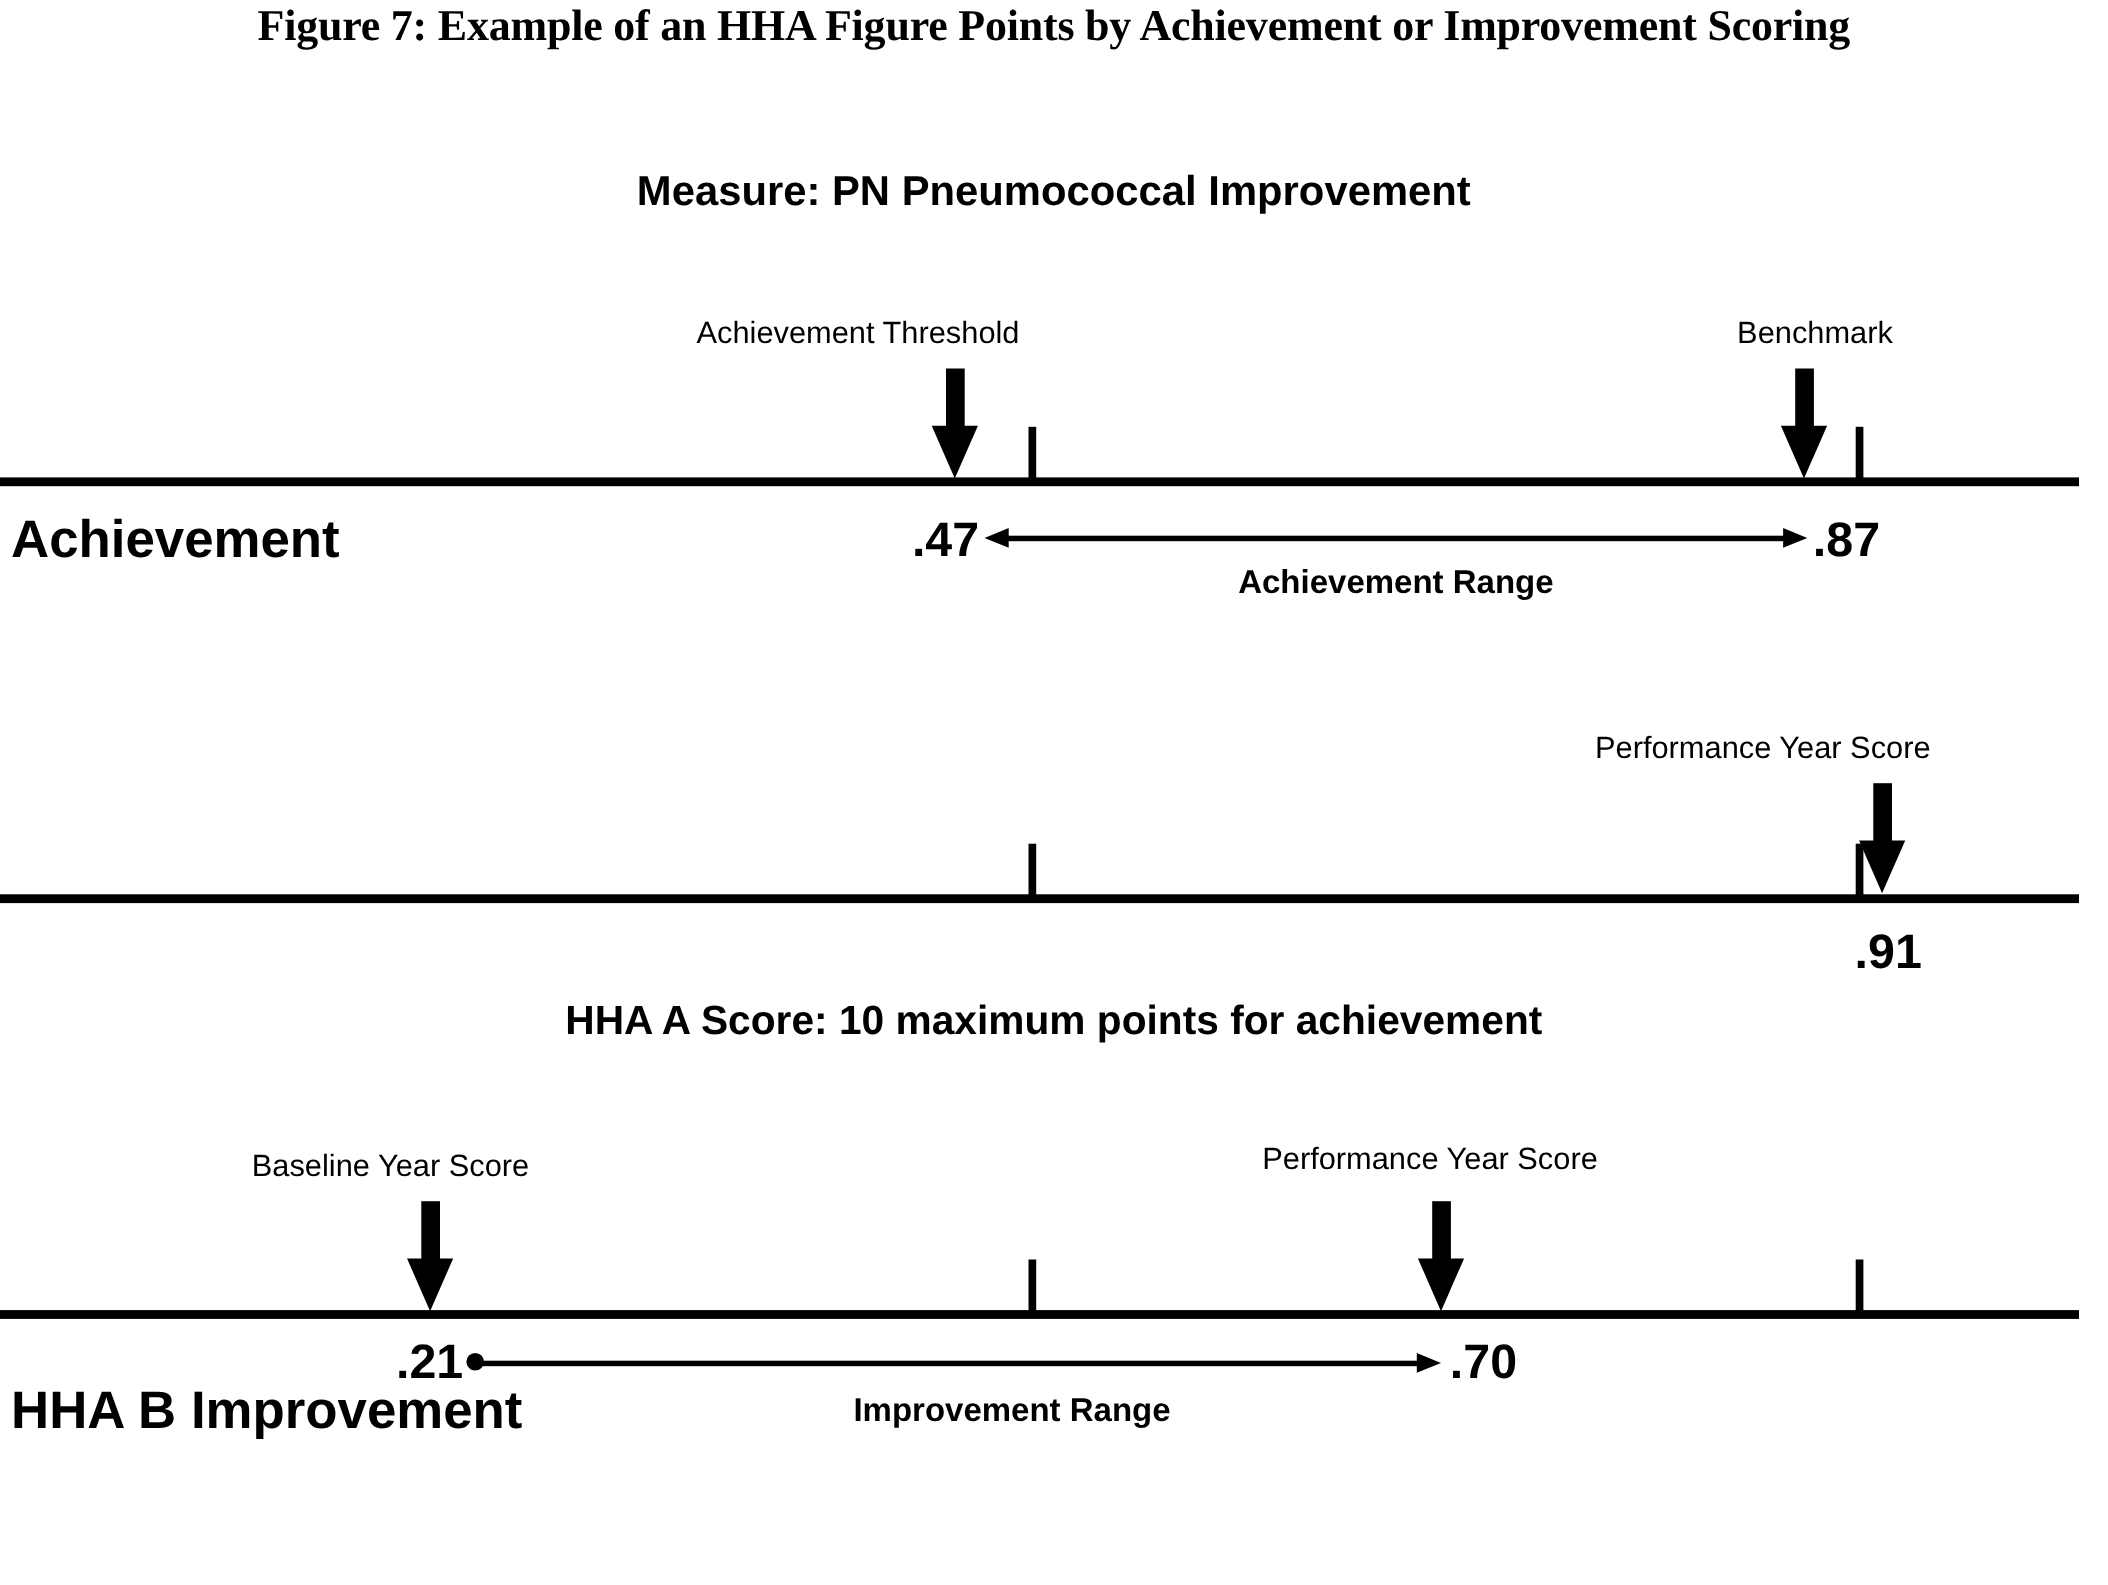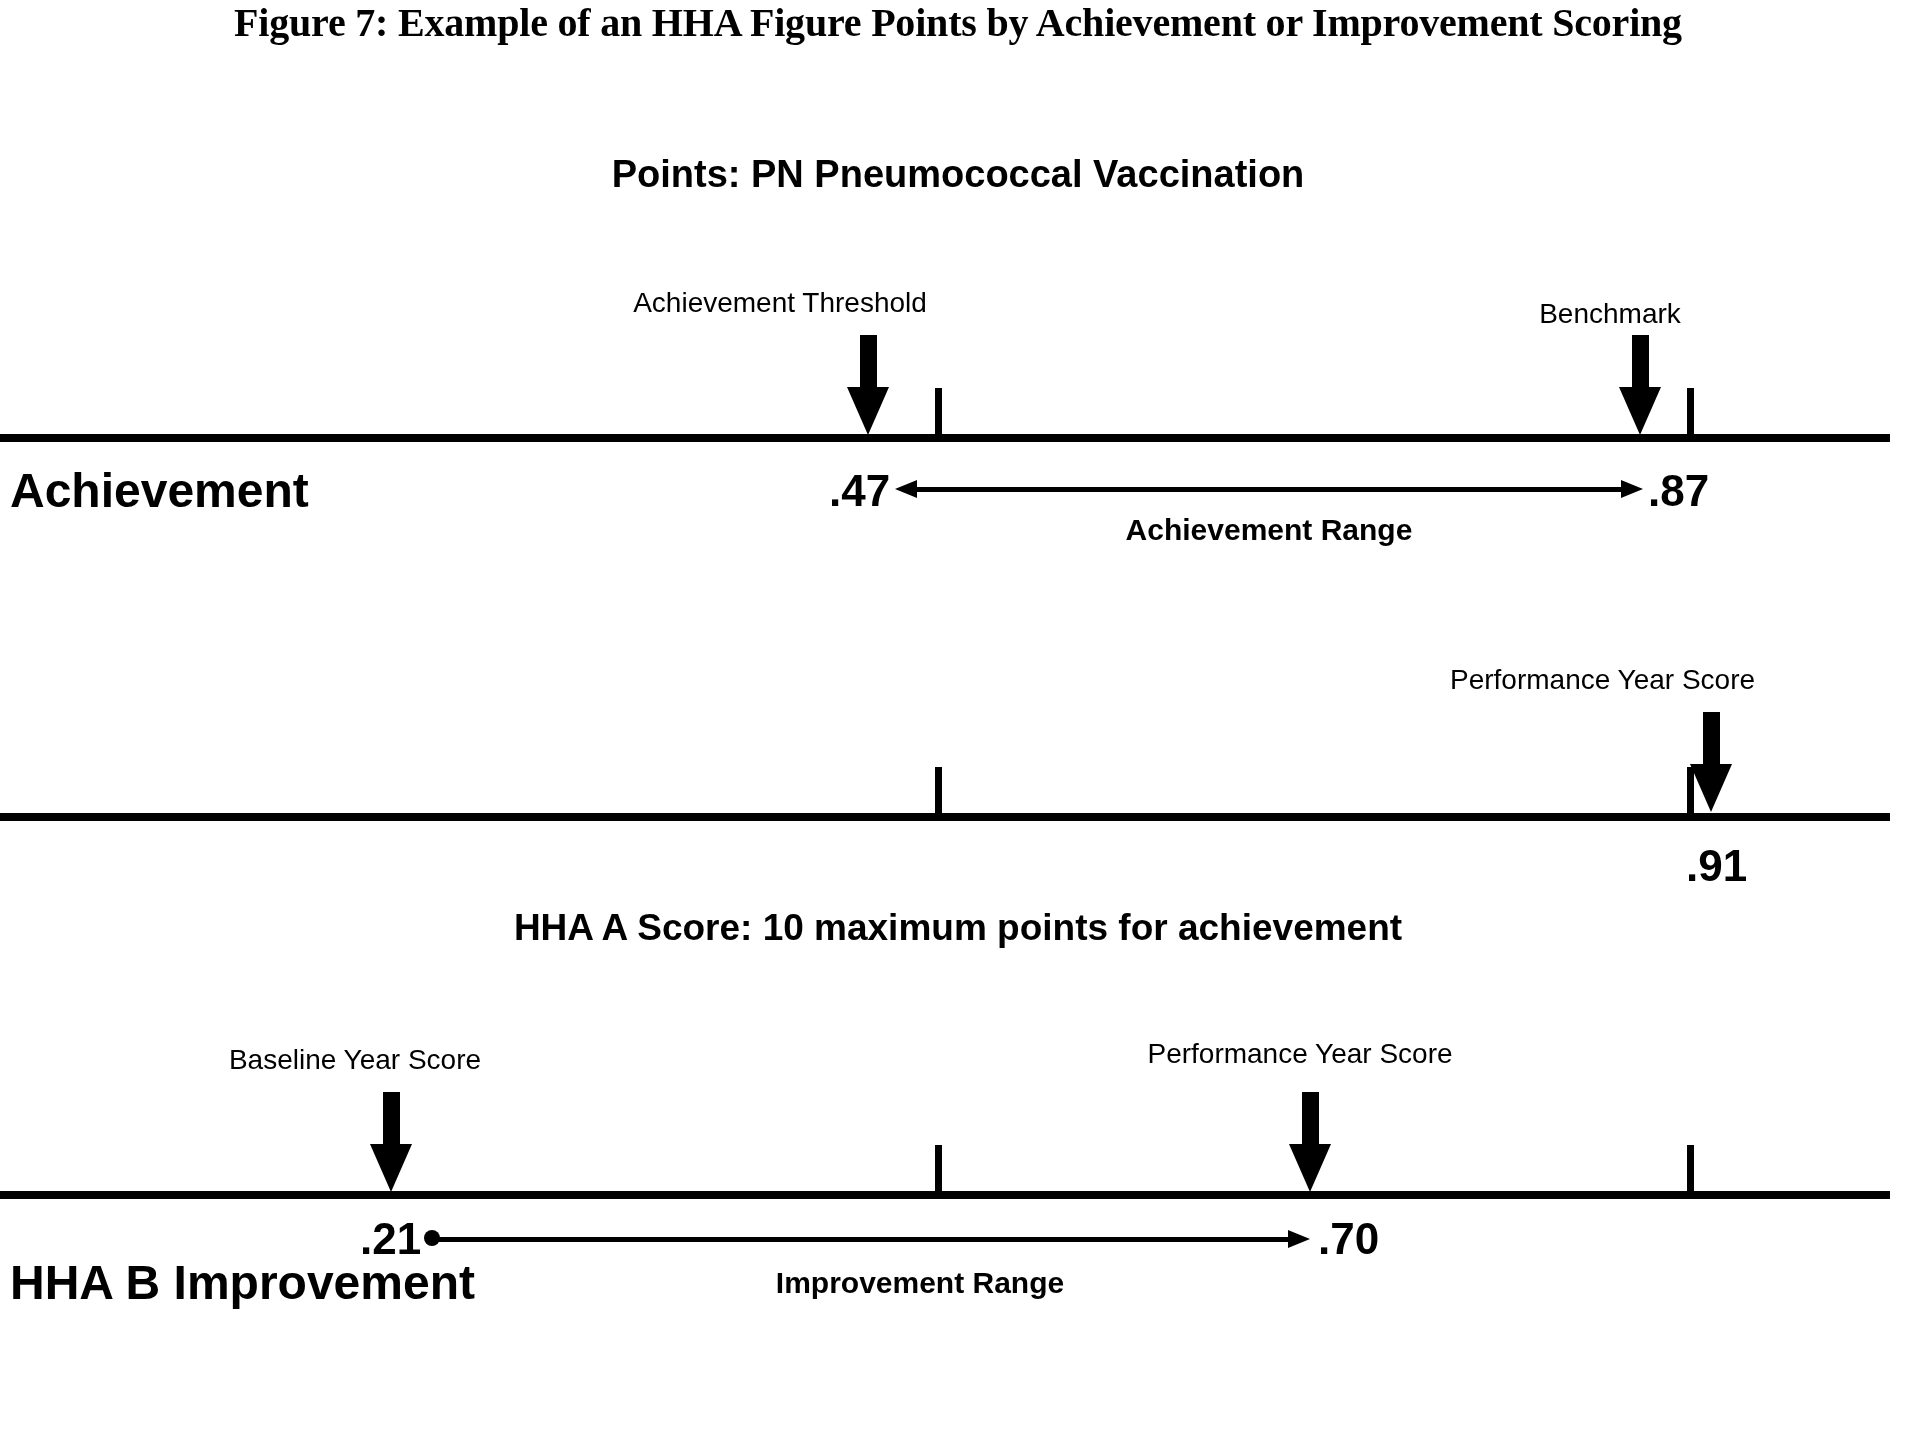--- a/index.html
+++ b/index.html
@@ -160,29 +160,29 @@
     border-radius: 50%;
     background: #000000;
   }
 </style>
 </head>
 <body>
 
 <div id="figure">
 
   <div class="fig-title">Figure 7: Example of an HHA Figure Points by Achievement or Improvement Scoring</div>
-  <div class="measure-title">Points: PN Pneumococcal Vaccination</div>
+  <div class="measure-title">Measure: PN Pneumococcal Improvement</div>
 
   <div class="ptr-label" style="left:570px; top:283px; width:420px;">Achievement Threshold</div>
   <div class="ptr" style="left:847px; top:335px; height:100px;">
     <div class="shaft" style="height:58px;"></div>
     <div class="head" style="top:52px;"></div>
   </div>
 
-  <div class="ptr-label" style="left:1400px; top:283px; width:420px;margin-top:11px;">Benchmark</div>
+  <div class="ptr-label" style="left:1440px; top:283px; width:420px;">Benchmark</div>
   <div class="ptr" style="left:1619px; top:335px; height:100px;">
     <div class="shaft" style="height:58px;"></div>
     <div class="head" style="top:52px;"></div>
   </div>
 
   <div class="tick" style="left:935px; top:388px; height:50px;"></div>
   <div class="tick" style="left:1687px; top:388px; height:50px;"></div>
 
   <div class="axis" style="left:0px; top:434px; width:1890px;"></div>
 

